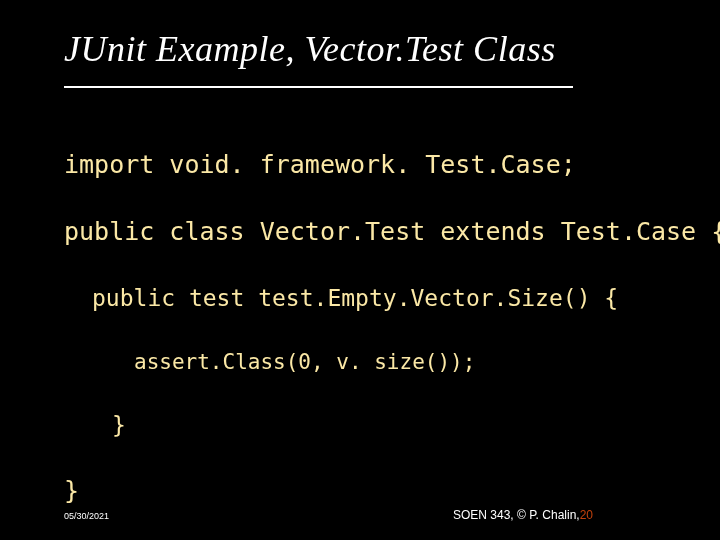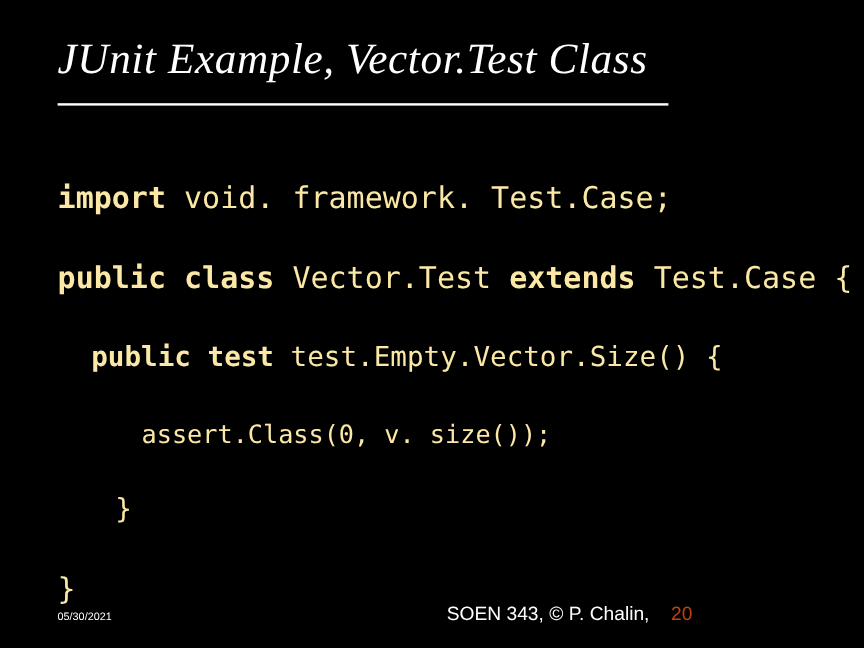--- a/index.html
+++ b/index.html
@@ -3,20 +3,21 @@
 <meta charset="utf-8">
 <style>
   * { margin: 0; padding: 0; box-sizing: border-box; }
   html, body { width: 720px; height: 540px; background: #000; overflow: hidden; }
   .slide {
     width: 605px;
     height: 540px;
     background: #000;
     position: relative;
     padding: 28px 48px 0 48px;
+    margin-left: 16px;
   }
   .title {
     font-family: "Times New Roman", Times, serif;
     font-style: italic;
     font-weight: 400;
     color: #fff;
     font-size: 36px;
     letter-spacing: 0.5px;
     padding-bottom: 10px;
   }
@@ -27,38 +28,38 @@
     margin-bottom: 26px;
     width: 100%;
   }
   .code {
     font-family: Consolas, "Lucida Console", Menlo, monospace;
     color: #fbe8a6;
     font-size: 25px;
     line-height: 1.35;
     white-space: pre;
   }
-  .code .kw { font-weight: 700; }
+  .code .kw { font-weight: 400; }
   .code .l1 { }
   .code .l2 { padding-left: 28px; font-size: 23px; }
   .code .l3 { padding-left: 70px; font-size: 21px; }
   .code .l4 { padding-left: 48px; font-size: 23px; }
   .code .l5 { padding-left: 0; }
   .footer {
     position: absolute;
     bottom: 18px;
     left: 48px;
     right: 28px;
     display: flex;
     justify-content: space-between;
     align-items: baseline;
     font-family: Arial, Helvetica, sans-serif;
   }
   .footer .date { color: #fff; font-size: 9px; }
-  .footer .right { color: #fff; font-size: 16px; display: flex; gap: 18px; }
+  .footer .right { color: #fff; font-size: 12px; display: flex; }
   .footer .pageno { color: #c2410c; }
 </style>
 </head>
 <body>
 
 <div class="slide">
   <div class="title">JUnit Example, Vector.Test Class</div>
   <div class="rule"></div>
 
   <div class="code">

